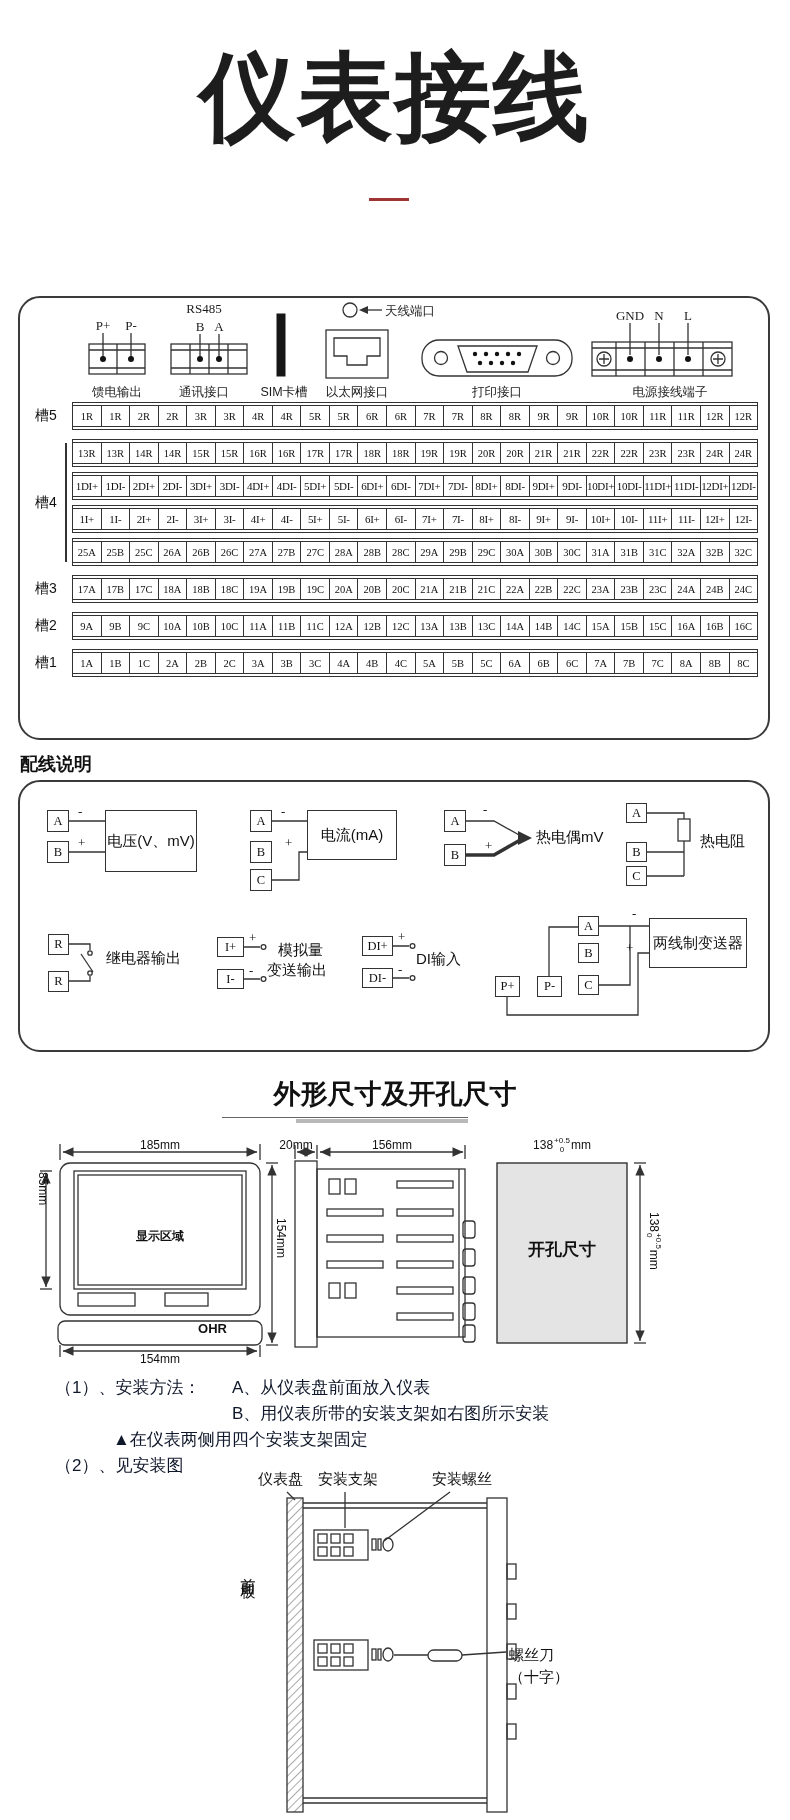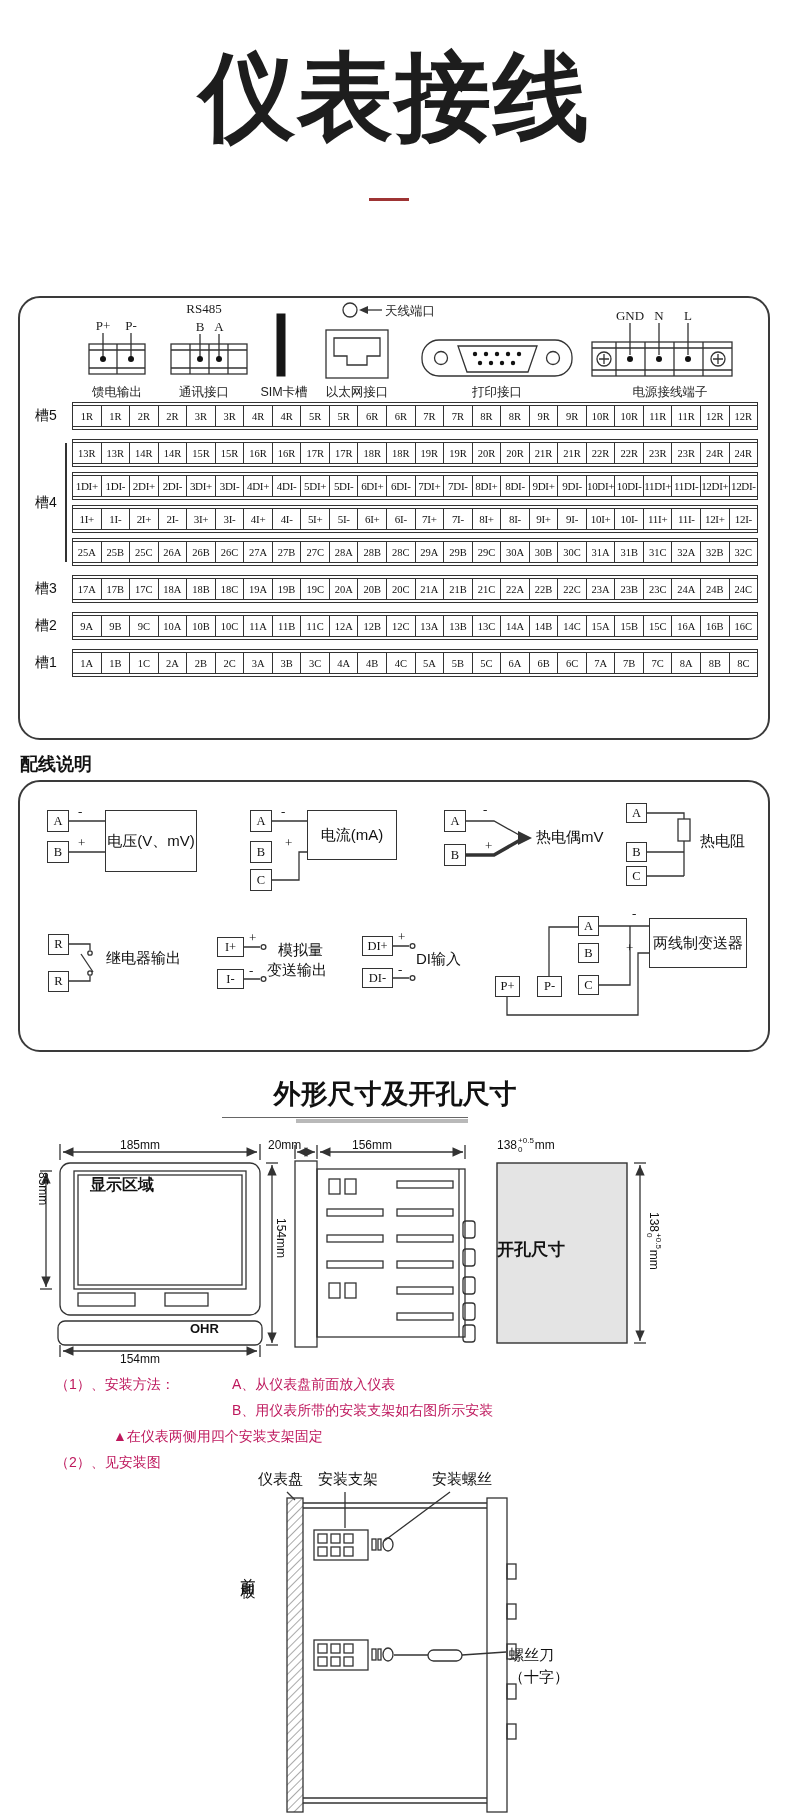--- a/index.html
+++ b/index.html
@@ -41,30 +41,30 @@
   
   #wiring-title{left:20px;top:752px;font-size:18px;font-weight:600;color:#111}
   #wiring-box{left:18px;top:780px;width:752px;height:272px;border:2px solid #3a3a3a;border-radius:22px}
   #wire-svg{position:absolute;left:0;top:0}
   .term{position:absolute;border:1.5px solid #333;background:#fff;display:flex;align-items:center;justify-content:center;font-family:"Liberation Serif",serif;font-size:12.5px;color:#111;white-space:nowrap}
   .wbox{position:absolute;border:1.5px solid #333;display:flex;align-items:center;justify-content:center;font-size:15px;color:#111;white-space:nowrap}
   .wlabel{position:absolute;font-size:15px;color:#111;white-space:nowrap}
   .pol{position:absolute;font-family:"Liberation Serif",serif;font-size:13px;color:#111}
   
   #dims-svg{position:absolute;left:30px;top:1135px}
-  .dlabel{position:absolute;font-size:12px;color:#111;text-align:left;white-space:nowrap}
+  .dlabel{position:absolute;font-size:12px;color:#111;text-align:center;white-space:nowrap}
   .vlabel{position:absolute;font-size:12px;color:#111;white-space:nowrap;transform-origin:0 0;transform:rotate(90deg)}
   .tol{display:inline-flex;flex-direction:column;font-size:8px;line-height:1.1;margin:0 1px;vertical-align:middle}
   .cutfill{fill:#e4e4e4;stroke:#333;stroke-width:1.4}
   
-  .itext{position:absolute;font-size:14px;color:#be185d;white-space:nowrap}
+  .itext{position:absolute;font-size:17px;color:#0f172a;white-space:nowrap}
   .ilabel{position:absolute;font-size:15px;color:#111;white-space:nowrap}
   #front-panel-label{writing-mode:vertical-rl;letter-spacing:3px}
   #install-svg{position:absolute;left:230px;top:1468px}
-  #logo{font-weight:800;font-size:13px;color:#111;text-align:left}
+  #logo{font-weight:800;font-size:13px;color:#111;text-align:center}
 </style>
 </head>
 <body>
 
 <div id="page">
 
   <div id="title" class="abs">仪表接线</div>
   <div id="red-bar" class="abs"></div>
 
 
@@ -568,21 +568,21 @@
       <line class="ln" x1="604" y1="28" x2="616" y2="28"></line>
         <line class="ln" x1="604" y1="208" x2="616" y2="208"></line>
     </g>
   </svg>
   <div class="dlabel" style="left:120px;top:1138px;width:80px">185mm</div>
   <div class="vlabel" style="left:50px;top:1172px">85mm</div>
   <div class="vlabel" style="left:288px;top:1218px">154mm</div>
   <div class="dlabel" style="left:120px;top:1352px;width:80px">154mm</div>
   <div class="dlabel" style="left:268px;top:1138px;width:56px">20mm</div>
   <div class="dlabel" style="left:352px;top:1138px;width:80px">156mm</div>
-  <div class="dlabel" style="left:90px;top:1175px;width:140px;font-size:16px;font-weight:600">显示区域</div>
+  <div class="dlabel" style="left:90px;top:1228px;width:140px;font-size:12px;font-weight:600">显示区域</div>
   <div id="logo" class="abs" style="left:190px;top:1321px;width:45px">OHR</div>
   <div class="dlabel" style="left:497px;top:1238px;width:130px;font-size:17px;font-weight:bold">开孔尺寸</div>
   <div class="dlabel" style="left:497px;top:1137px;width:130px">
     <span>138</span><span class="tol">
         <span>+0.5</span>
         <span>0</span>
       </span><span>mm</span>
   </div>
   <div class="vlabel" style="left:662px;top:1212px">
     <span>138</span><span class="tol">

